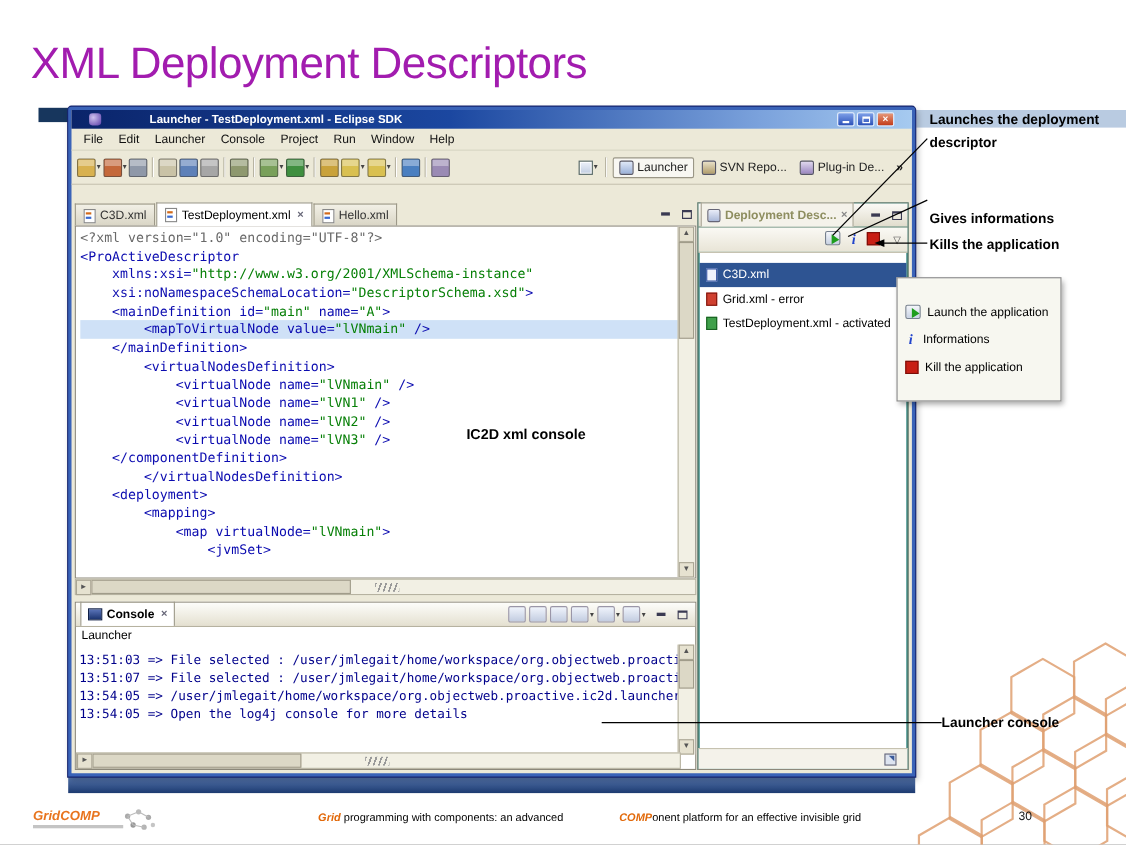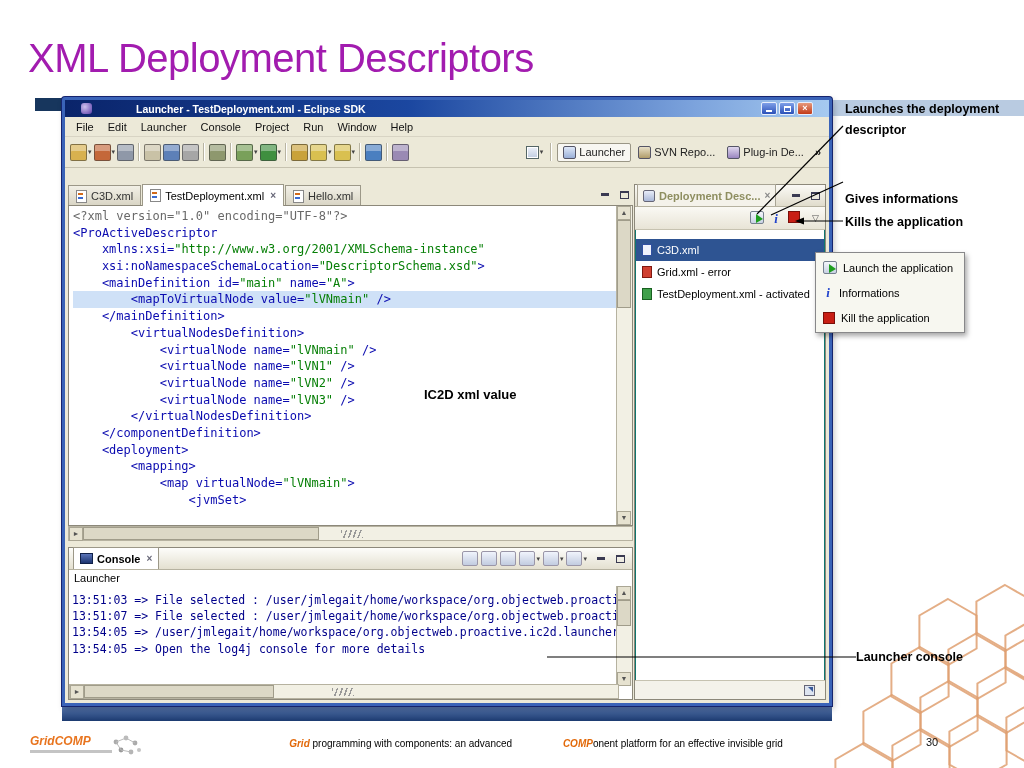--- a/index.html
+++ b/index.html
@@ -146,21 +146,21 @@
   .doc.file-red{background:#d04030;border-color:#801810;}
   .doc.file-green{background:#3fa04a;border-color:#186020;}
   .rp-bottom{position:absolute;left:0;bottom:0;right:0;height:18px;border-top:1px solid #c6c2b0;
           background:#f4f2ea;display:flex;align-items:center;justify-content:flex-end;padding-right:10px;}
   .fast-ic{width:11px;height:11px;border:1px solid #667;background:#dde4f0;position:relative;box-sizing:border-box;}
   .fast-ic::after{content:"";position:absolute;right:1px;top:1px;width:0;height:0;
           border-top:5px solid #3a5a9a;border-left:5px solid transparent;}
 
   
   .ctx{position:absolute;left:815px;top:252px;width:148px;background:#f7f7f0;border:1px solid #88888a;
-       box-shadow:2px 3px 5px rgba(0,0,0,.35);z-index:7;padding:2px 0;}
+       box-shadow:2px 3px 5px rgba(0,0,0,.35);z-index:7;padding:18px 0;}
   .ctx-item{display:flex;align-items:center;gap:6px;height:25px;padding:0 7px;font-size:11px;color:#000;}
 
   
   .ann{position:absolute;font-weight:bold;font-size:12.5px;color:#000;z-index:8;line-height:21px;}
   #ann-launch{left:845px;top:99px;width:172px;}
   #ann-info{left:845px;top:171px;margin-top:18px;}
   #ann-kill{left:845px;top:212px;}
   #ann-console{left:856px;top:647px;}
   #ann-editor{left:424px;top:387px;font-size:13px;z-index:4;line-height:16px;}
 
@@ -342,22 +342,22 @@
           <div class="code-line"><span class="tok-tag">    xmlns:xsi=</span><span class="tok-str">"http://www.w3.org/2001/XMLSchema-instance"</span></div>
           <div class="code-line"><span class="tok-tag">    xsi:noNamespaceSchemaLocation=</span><span class="tok-str">"DescriptorSchema.xsd"</span><span class="tok-tag">&gt;</span></div>
           <div class="code-line"><span class="tok-tag">    &lt;mainDefinition id=</span><span class="tok-str">"main"</span><span class="tok-tag"> name=</span><span class="tok-str">"A"</span><span class="tok-tag">&gt;</span></div>
           <div class="code-line hl"><span class="tok-tag">        &lt;mapToVirtualNode value=</span><span class="tok-str">"lVNmain"</span><span class="tok-tag"> /&gt;</span></div>
           <div class="code-line"><span class="tok-tag">    &lt;/mainDefinition&gt;</span></div>
           <div class="code-line"><span class="tok-tag">        &lt;virtualNodesDefinition&gt;</span></div>
           <div class="code-line"><span class="tok-tag">            &lt;virtualNode name=</span><span class="tok-str">"lVNmain"</span><span class="tok-tag"> /&gt;</span></div>
           <div class="code-line"><span class="tok-tag">            &lt;virtualNode name=</span><span class="tok-str">"lVN1"</span><span class="tok-tag"> /&gt;</span></div>
           <div class="code-line"><span class="tok-tag">            &lt;virtualNode name=</span><span class="tok-str">"lVN2"</span><span class="tok-tag"> /&gt;</span></div>
           <div class="code-line"><span class="tok-tag">            &lt;virtualNode name=</span><span class="tok-str">"lVN3"</span><span class="tok-tag"> /&gt;</span></div>
+          <div class="code-line"><span class="tok-tag">    &lt;/componentDefinition&gt;</span></div>
           <div class="code-line"><span class="tok-tag">        &lt;/virtualNodesDefinition&gt;</span></div>
-          <div class="code-line"><span class="tok-tag">    &lt;/componentDefinition&gt;</span></div>
           <div class="code-line"><span class="tok-tag">    &lt;deployment&gt;</span></div>
           <div class="code-line"><span class="tok-tag">        &lt;mapping&gt;</span></div>
           <div class="code-line"><span class="tok-tag">            &lt;map virtualNode=</span><span class="tok-str">"lVNmain"</span><span class="tok-tag">&gt;</span></div>
           <div class="code-line"><span class="tok-tag">                &lt;jvmSet&gt;</span></div>
         </div>
       <div class="vscroll">
         <span class="sb-arrow sb-top">▲</span>
         <span class="vthumb"></span>
         <span class="sb-arrow sb-bot">▼</span>
       </div>
@@ -487,21 +487,21 @@
       <div class="ctx-item">
         <span class="ic-kill"></span>
         <span>Kill the application</span>
       </div>
     </div>
 
   <div class="ann" id="ann-launch">Launches the deployment descriptor</div>
   <div class="ann" id="ann-info">Gives informations</div>
   <div class="ann" id="ann-kill">Kills the application</div>
   <div class="ann" id="ann-console">Launcher console</div>
-  <div class="ann" id="ann-editor">IC2D xml value</div>
+  <div class="ann" id="ann-editor">IC2D xml console</div>
 
   <svg id="overlay">
     <line x1="843" y1="126" x2="757" y2="214" stroke="#000" stroke-width="1.2"></line>
     <line x1="843" y1="182" x2="771" y2="215" stroke="#000" stroke-width="1.2"></line>
     <line x1="843" y1="221" x2="803" y2="221" stroke="#000" stroke-width="1.2"></line>
     <polygon points="795,221 804,217.5 804,224.5" fill="#000"></polygon>
     <line x1="856" y1="657" x2="547" y2="657" stroke="#000" stroke-width="1.2"></line>
   </svg>
 
   <div class="logo">

